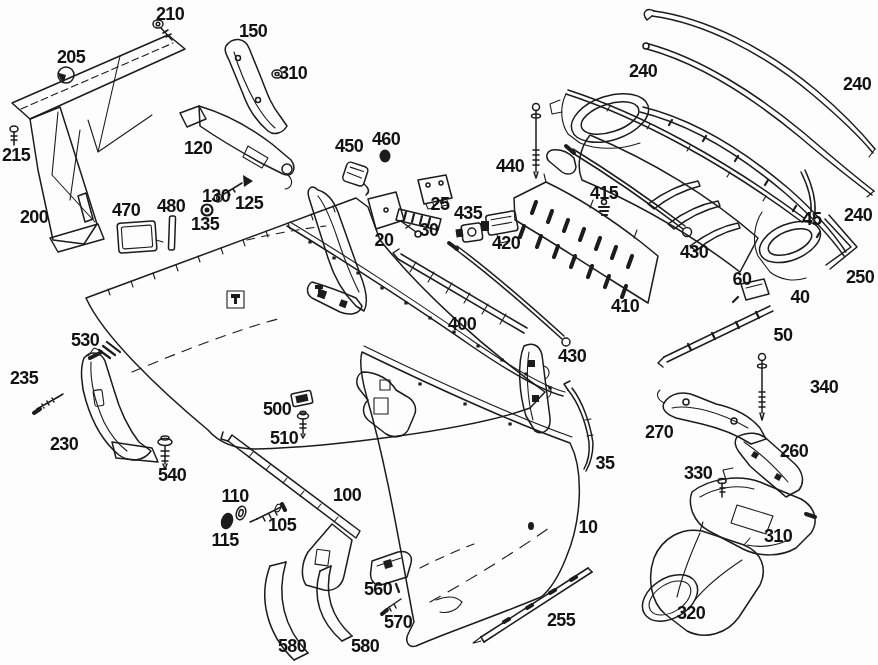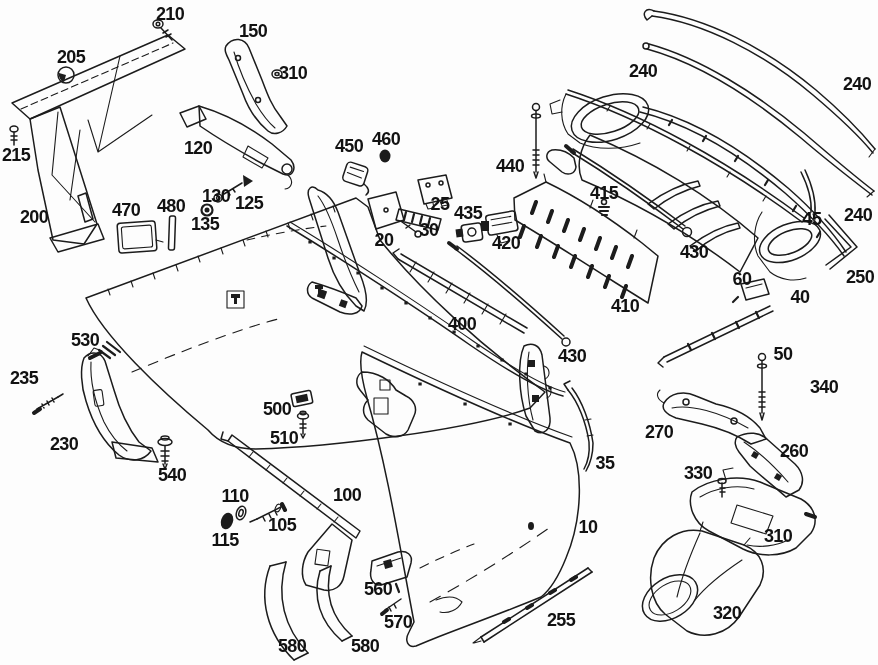--- a/index.html
+++ b/index.html
@@ -463,21 +463,21 @@
       <div class="callout" style="left: 462px; top: 324px;">400</div>
       <div class="callout" style="left: 604px; top: 193px;">415</div>
       <div class="callout" style="left: 643px; top: 71px;">240</div>
       <div class="callout" style="left: 857px; top: 84px;">240</div>
       <div class="callout" style="left: 858px; top: 215px;">240</div>
       <div class="callout" style="left: 812px; top: 219px;">45</div>
       <div class="callout" style="left: 694px; top: 252px;">430</div>
       <div class="callout" style="left: 625px; top: 306px;">410</div>
       <div class="callout" style="left: 742px; top: 279px;">60</div>
       <div class="callout" style="left: 800px; top: 297px;">40</div>
-      <div class="callout" style="left: 773px; top: 354px; padding-left: 20px;">50</div>
+      <div class="callout" style="left: 773px; top: 335px; padding-left: 20px;">50</div>
       <div class="callout" style="left: 860px; top: 277px;">250</div>
       <div class="callout" style="left: 824px; top: 387px; text-align: right;">340</div>
       <div class="callout" style="left: 572px; top: 356px;">430</div>
       <div class="callout" style="left: 85px; top: 340px;">530</div>
       <div class="callout" style="left: 24px; top: 378px;">235</div>
       <div class="callout" style="left: 64px; top: 444px;">230</div>
       <div class="callout" style="left: 172px; top: 475px;">540</div>
       <div class="callout" style="left: 277px; top: 409px;">500</div>
       <div class="callout" style="left: 284px; top: 438px;">510</div>
       <div class="callout" style="left: 235px; top: 496px;">110</div>
@@ -488,16 +488,16 @@
       <div class="callout" style="left: 398px; top: 622px;">570</div>
       <div class="callout" style="left: 292px; top: 646px;">580</div>
       <div class="callout" style="left: 365px; top: 646px;">580</div>
       <div class="callout" style="left: 561px; top: 620px;">255</div>
       <div class="callout" style="left: 605px; top: 463px;">35</div>
       <div class="callout" style="left: 588px; top: 527px;">10</div>
       <div class="callout" style="left: 659px; top: 432px;">270</div>
       <div class="callout" style="left: 794px; top: 451px;">260</div>
       <div class="callout" style="left: 698px; top: 445px; margin-top: 28px;">330</div>
       <div class="callout" style="left: 778px; top: 536px;">310</div>
-      <div class="callout" style="left: 691px; top: 613px; margin-left: 36px;">320</div>
+      <div class="callout" style="left: 691px; top: 613px;">320</div>
     </div>
 
 </div>
 
 </body></html>

